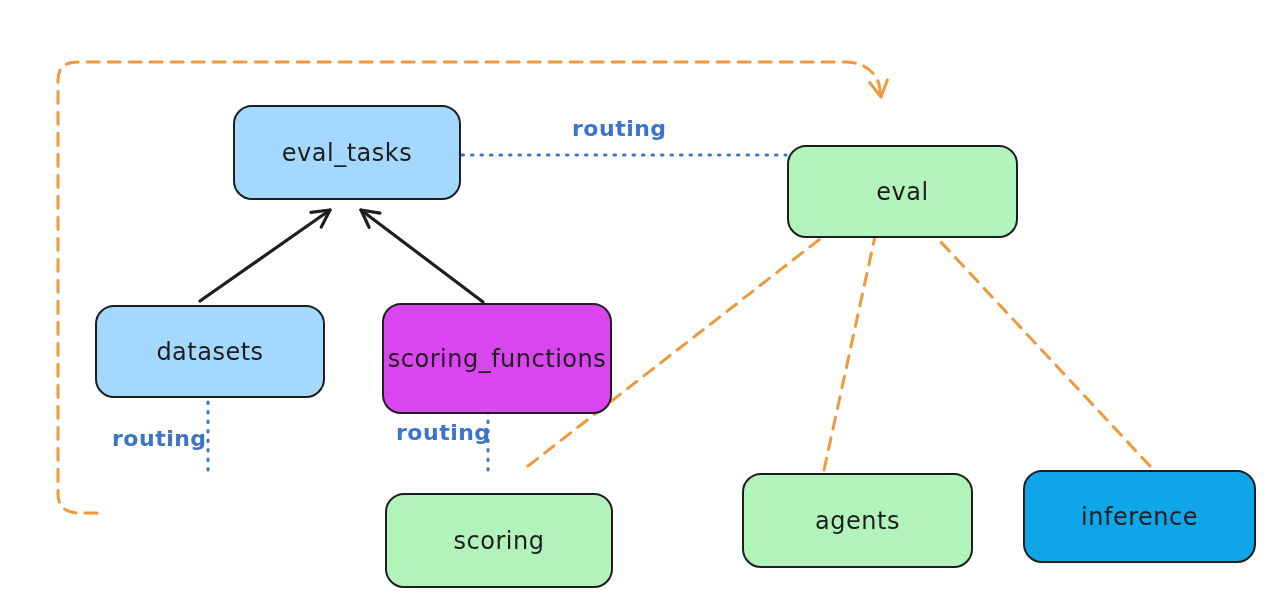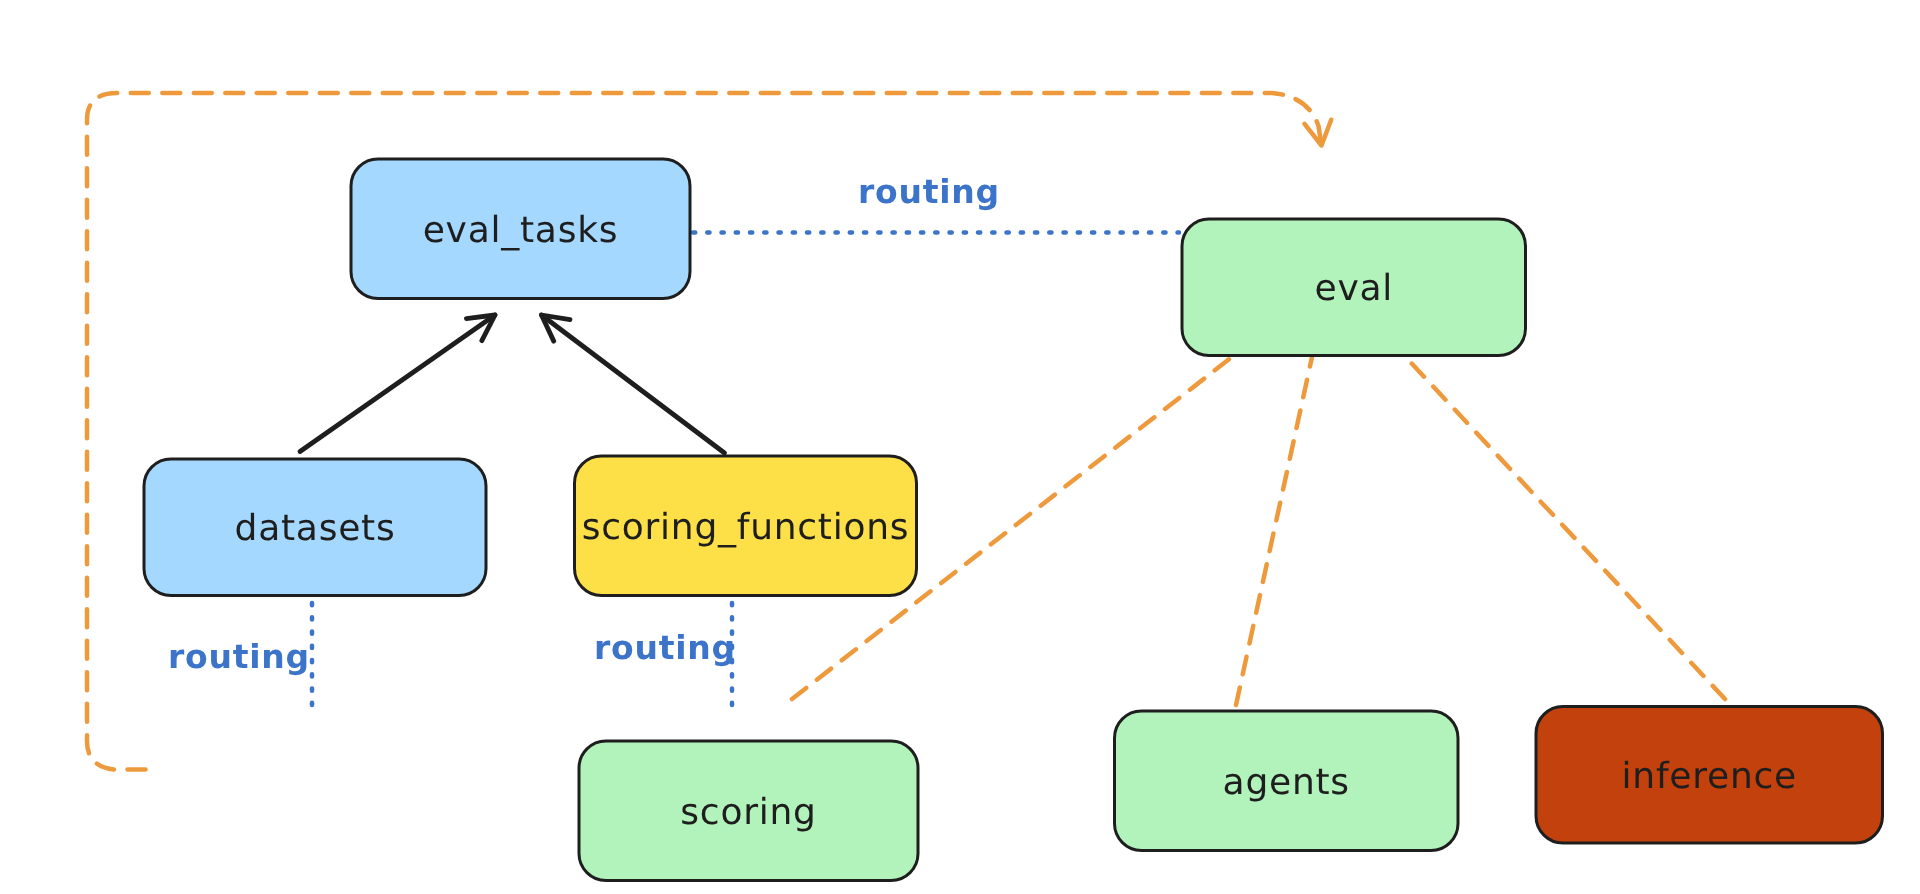--- a/index.html
+++ b/index.html
@@ -85,34 +85,34 @@
   </div>
 
   <div class="node" style="left: 787px; top: 105px; width: 231px; height: 93px; background-color: rgb(178, 242, 187); margin-top: 40px;">
     <span class="node-label">eval</span>
   </div>
 
   <div class="node" style="left: 95px; top: 305px; width: 230px; height: 93px; background-color: rgb(165, 216, 255);">
     <span class="node-label">datasets</span>
   </div>
 
-  <div class="node" style="left: 382px; top: 303px; width: 230px; height: 95px; background-color: #fde047; align-items: center;">
+  <div class="node" style="left: 382px; top: 303px; width: 230px; height: 111px; background-color: #d946ef; align-items: center;">
     <span class="node-label">scoring_functions</span>
   </div>
 
 
   <div class="node" style="left: 385px; top: 473px; width: 228px; height: 95px; background-color: rgb(178, 242, 187); margin-top: 20px;">
     <span class="node-label">scoring</span>
   </div>
 
   <div class="node" style="left: 742px; top: 473px; width: 231px; height: 95px; background-color: rgb(178, 242, 187);">
     <span class="node-label">agents</span>
   </div>
 
-  <div class="node" style="left: 1023px; top: 470px; width: 233px; height: 93px; background-color: #c2410c;">
+  <div class="node" style="left: 1023px; top: 470px; width: 233px; height: 93px; background-color: #0ea5e9;">
     <span class="node-label">inference</span>
   </div>
 
   <div class="edge-label" style="left: 572px; top: 116px; width: 90px; color: rgb(59, 116, 201);">routing</div>
 
   <div class="edge-label" style="left: 112px; top: 426px; width: 85px; color: rgb(59, 116, 201);">routing</div>
 
   <div class="edge-label" style="left: 396px; top: 420px; width: 85px; color: rgb(59, 116, 201);">routing</div>
 
 </div>

